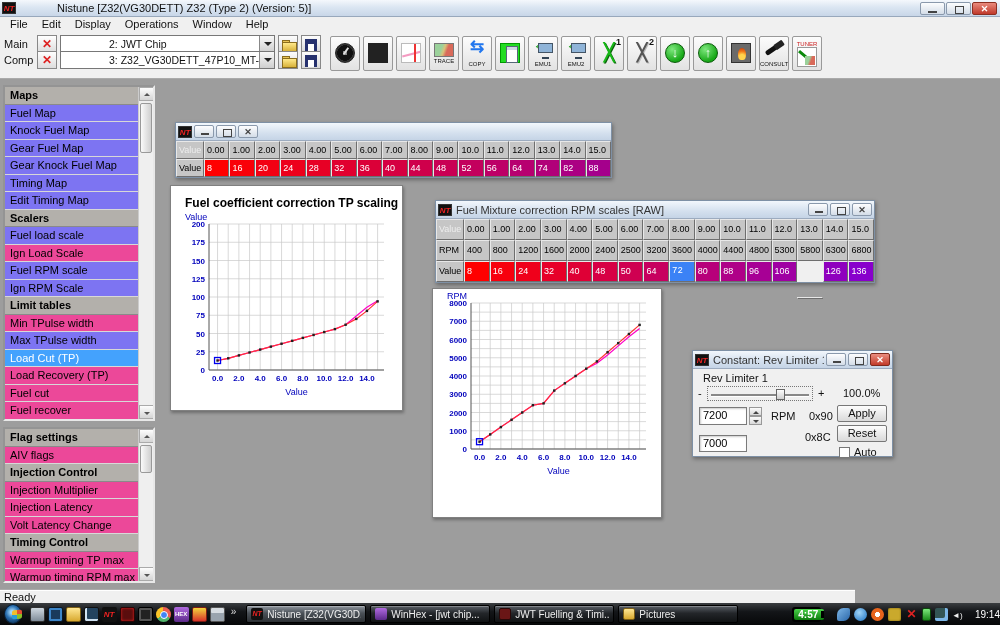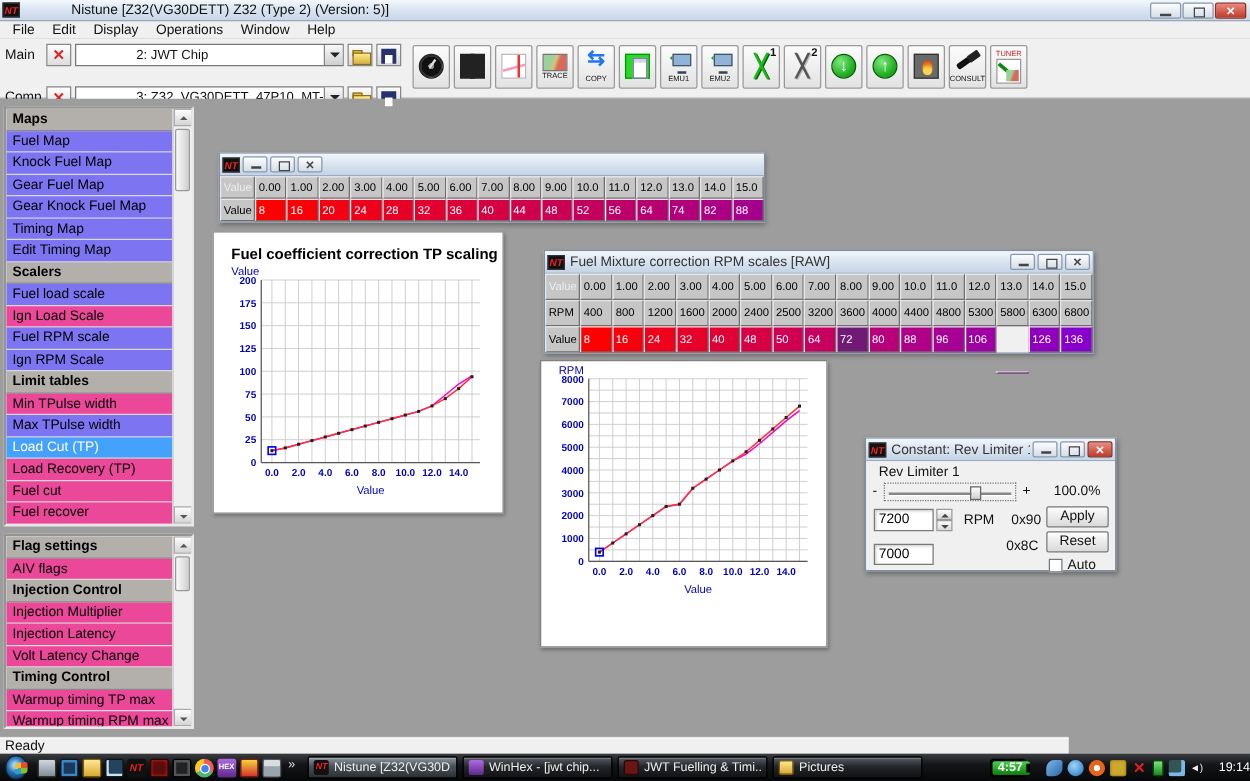--- a/index.html
+++ b/index.html
@@ -262,21 +262,21 @@
     <div class="file-row" style="top:3px;">
       <span class="file-label">Main</span>
       <div class="xbtn">✕</div>
       <div class="combo">
         <span class="val">2: JWT Chip</span>
         <div class="drop"></div>
       </div>
       <div class="mini-btn folder-glyph"></div>
       <div class="mini-btn save-glyph"></div>
     </div>
-    <div class="file-row" style="top:37px;">
+    <div class="file-row" style="top:19px;">
       <span class="file-label">Comp</span>
       <div class="xbtn">✕</div>
       <div class="combo">
         <span class="val">3: Z32_VG30DETT_47P10_MT-no-AIV</span>
         <div class="drop"></div>
       </div>
       <div class="mini-btn folder-glyph"></div>
       <div class="mini-btn save-glyph"></div>
     </div>
     <div id="tb-buttons">
@@ -573,21 +573,21 @@
           <div class="cell lab" style="line-height:19px;">Value</div>
           <div style="display:flex; flex:1;">
               <div class="cell val" style="background: rgb(255, 0, 0); line-height: 19px;">8</div>
               <div class="cell val" style="background: rgb(247, 0, 14); line-height: 19px;">16</div>
               <div class="cell val" style="background: rgb(239, 0, 27); line-height: 19px;">24</div>
               <div class="cell val" style="background: rgb(231, 0, 41); line-height: 19px;">32</div>
               <div class="cell val" style="background: rgb(223, 0, 54); line-height: 19px;">40</div>
               <div class="cell val" style="background: rgb(215, 0, 68); line-height: 19px;">48</div>
               <div class="cell val" style="background: rgb(207, 0, 81); line-height: 19px;">50</div>
               <div class="cell val" style="background: rgb(199, 0, 95); line-height: 19px;">64</div>
-              <div class="cell val" style="background: #701a75; line-height: 19px;">72</div>
+              <div class="cell val" style="background: #3b82f6; line-height: 19px; font-family: Liberation Mono, monospace;">72</div>
               <div class="cell val" style="background: rgb(183, 0, 122); line-height: 19px;">80</div>
               <div class="cell val" style="background: rgb(175, 0, 136); line-height: 19px;">88</div>
               <div class="cell val" style="background: rgb(167, 0, 149); line-height: 19px;">96</div>
               <div class="cell val" style="background: rgb(159, 0, 163); line-height: 19px;">106</div>
               <div class="cell val" style="background: rgb(151, 0, 176); line-height: 19px; margin-top: 36px;">116</div>
               <div class="cell val" style="background: rgb(143, 0, 190); line-height: 19px;">126</div>
               <div class="cell val" style="background: rgb(136, 0, 204); line-height: 19px;">136</div>
             </div>
         </div>
       </div>

